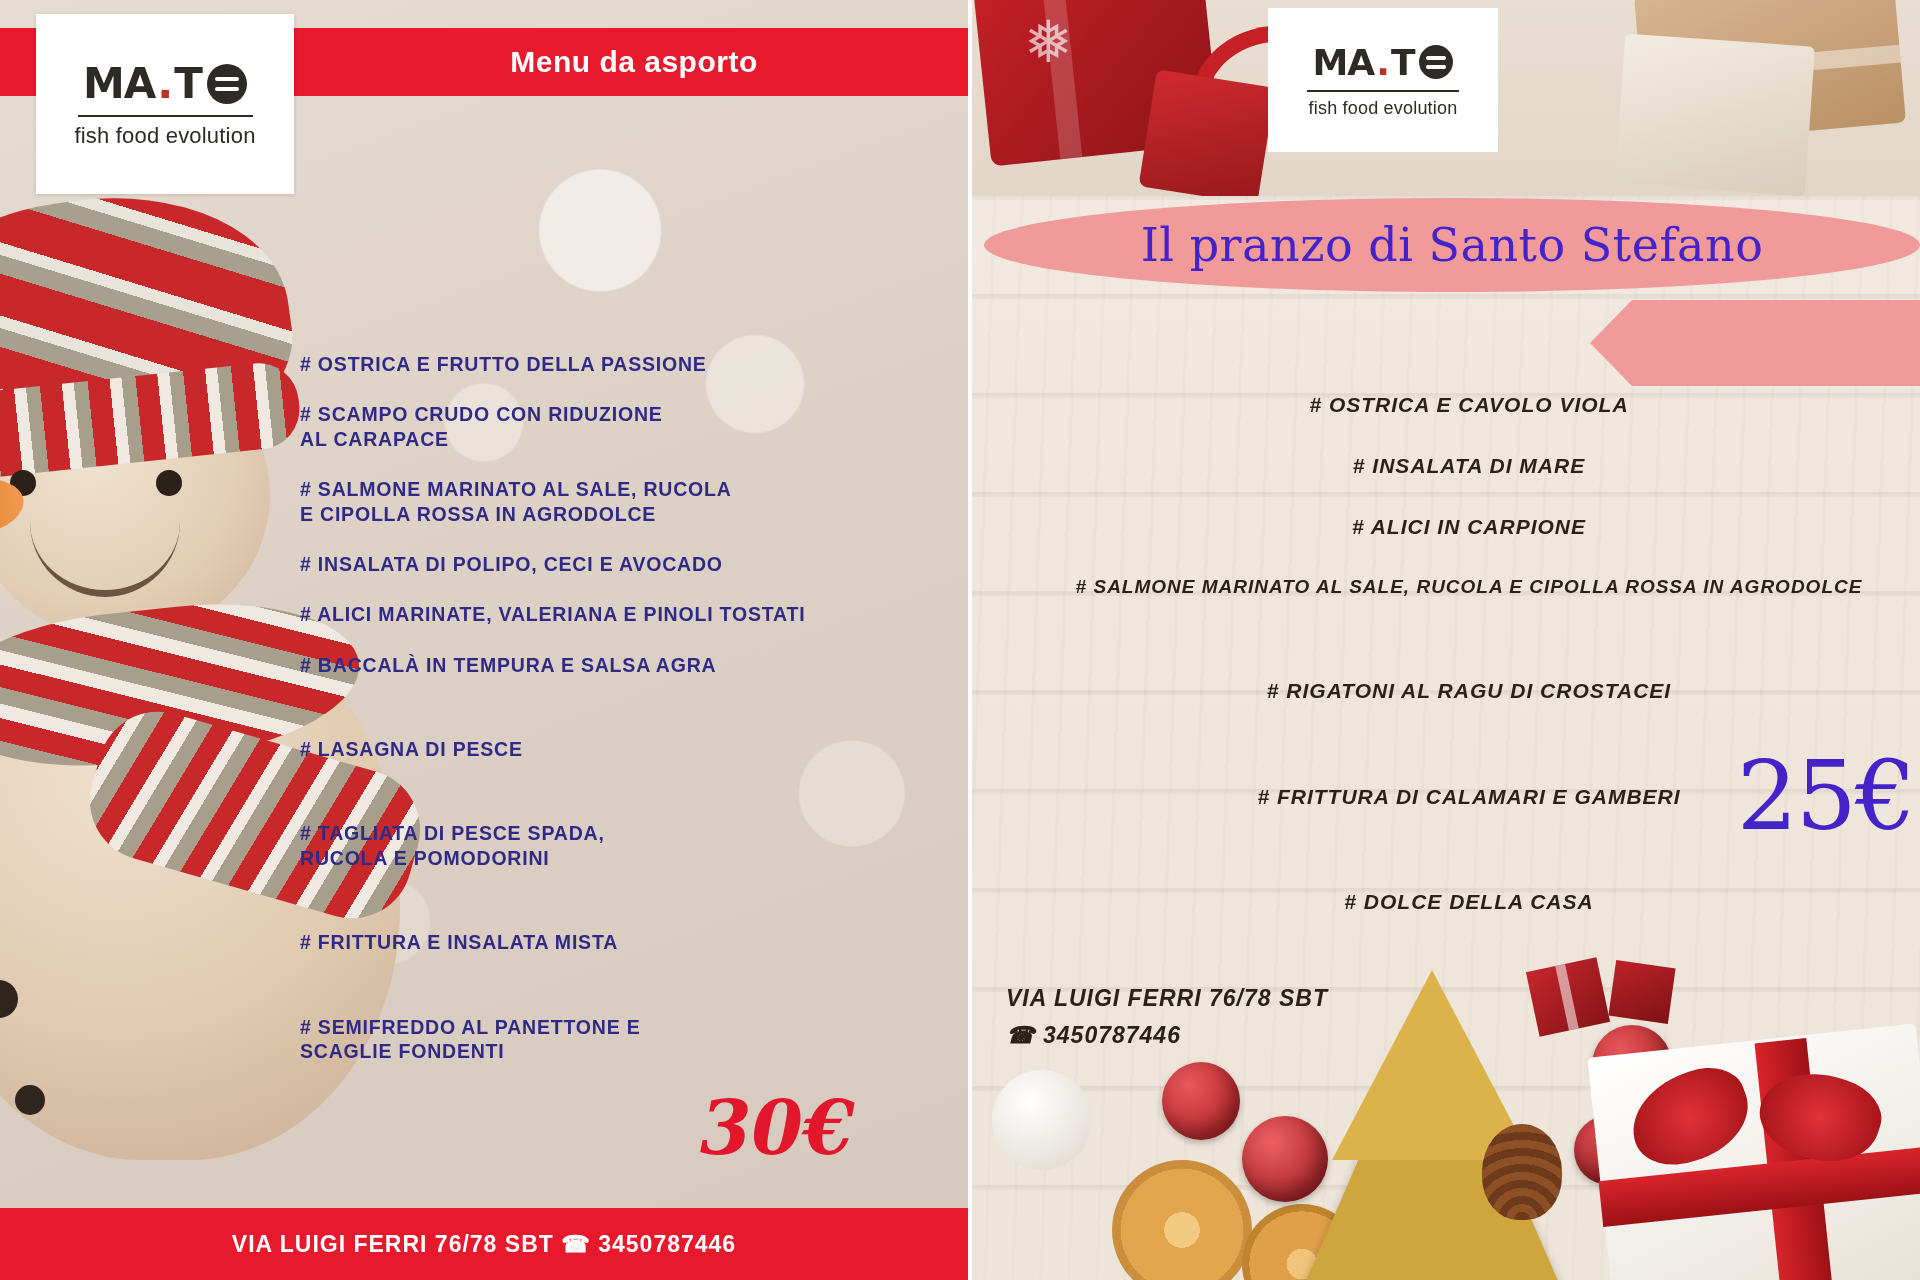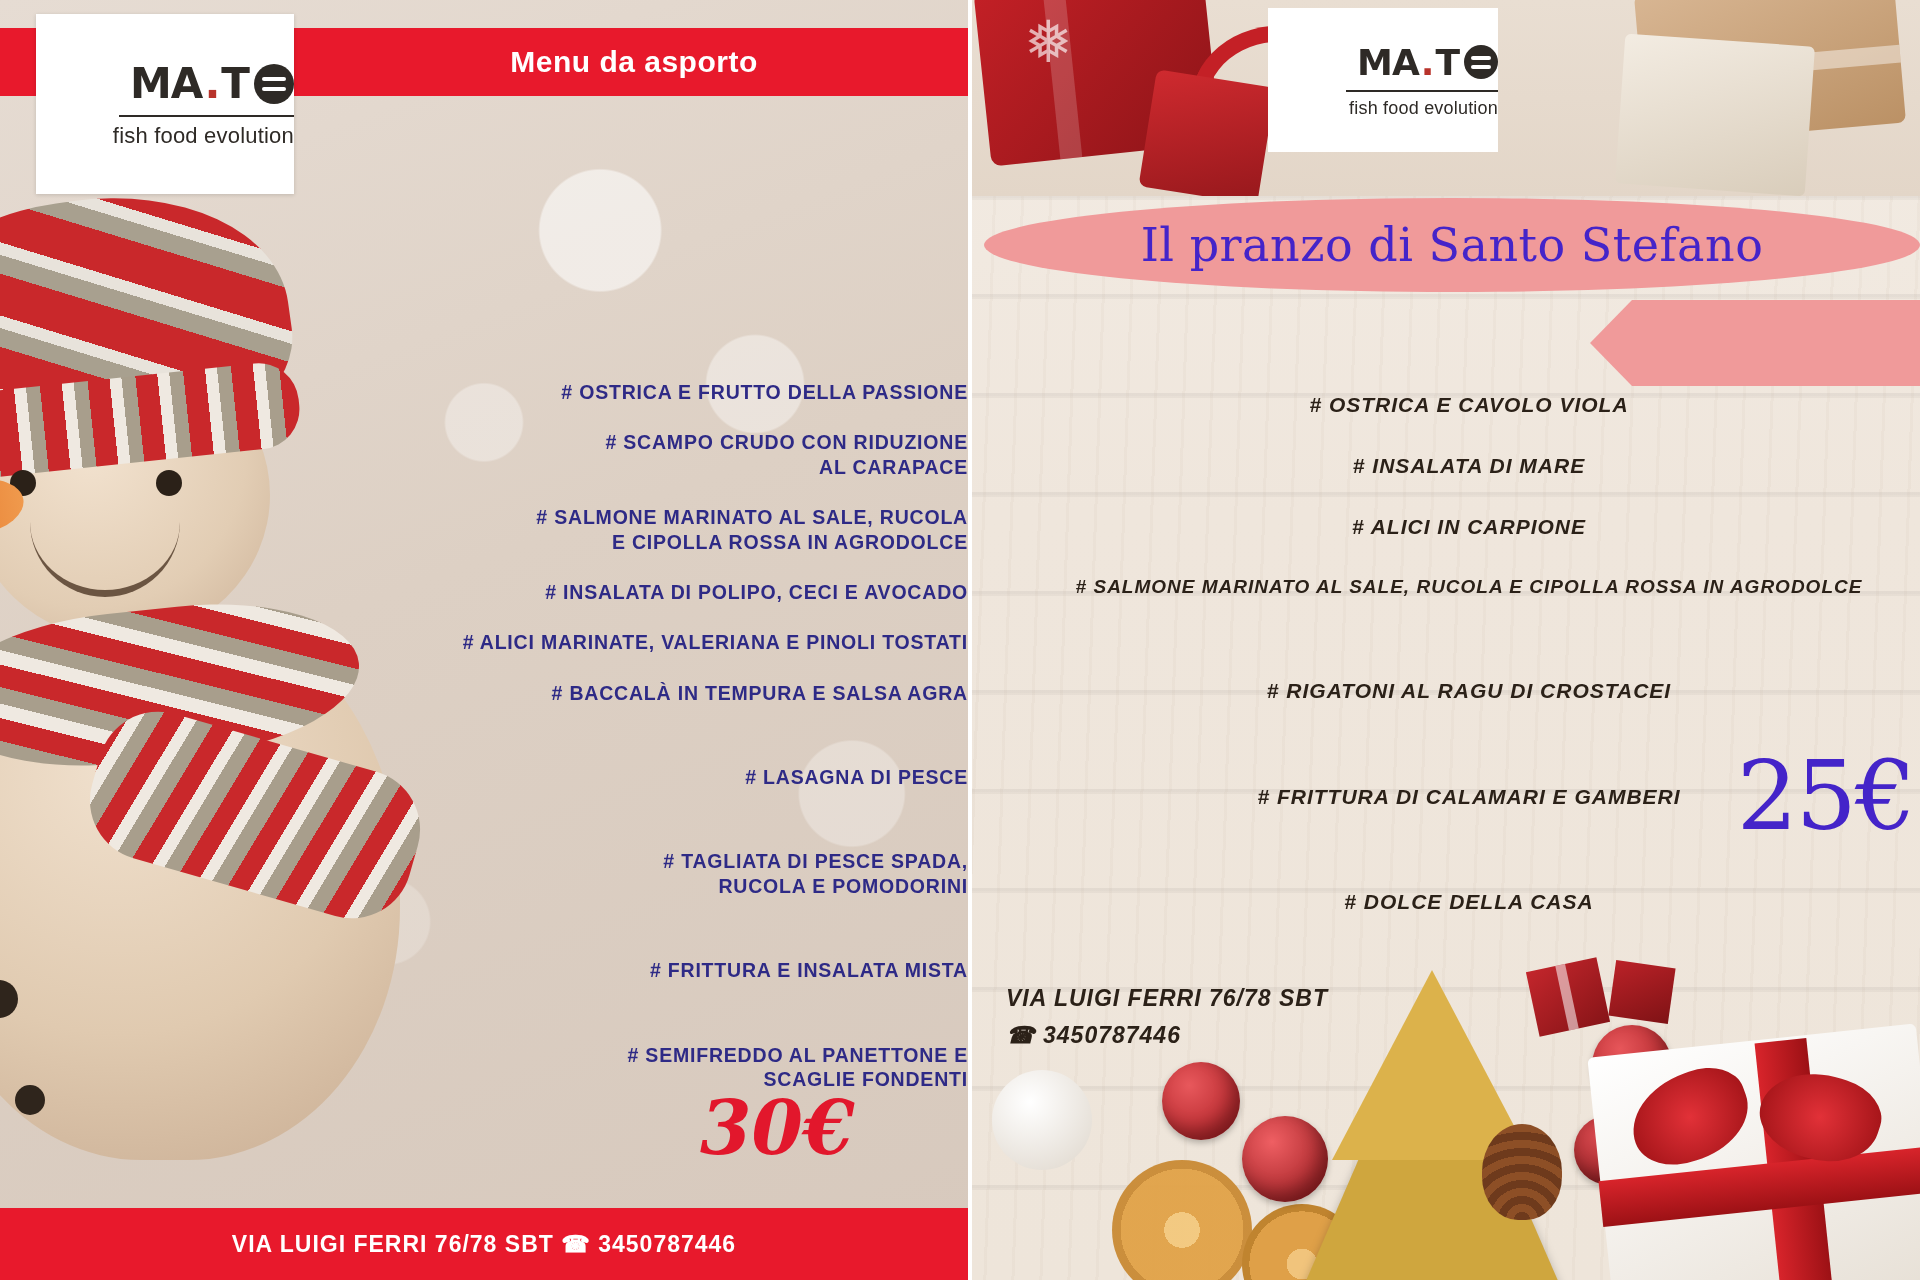--- a/index.html
+++ b/index.html
@@ -141,21 +141,21 @@
     left: 36px; top: 14px;
     width: 258px; height: 180px;
     background: #ffffff;
     box-shadow: 0 1px 4px rgba(0,0,0,0.15);
   }
   .logo-inner {
     position: absolute;
     inset: 0;
     display: flex;
     flex-direction: column;
-    align-items: flex-end;
+    align-items: center;
     justify-content: center;
   }
   .logo-word {
     font-family: "DejaVu Sans", sans-serif;
     font-weight: bold;
     font-size: 42px;
     letter-spacing: -1px;
     color: #2e2a26;
     display: flex;
     align-items: center;
@@ -209,23 +209,23 @@
     font-weight: bold;
     font-size: 86px;
     line-height: 0.92;
     letter-spacing: 3px;
     text-shadow: 1px 1px 0 rgba(200,20,35,0.25);
   }
   .script-title .l2 { display: block; }
 
   .left-menu {
     position: absolute;
-    left: 300px; top: 380px;
+    left: 300px; top: 352px;
     width: 668px;
-    text-align: right;
+    text-align: left;
     color: #2e2a86;
     font-size: 19.5px;
     font-weight: bold;
     letter-spacing: 0.8px;
   }
   .left-menu .item { margin-bottom: 26px; line-height: 1.25; }
   .left-menu .gap { height: 34px; }
 
   .price-left {
     position: absolute;

